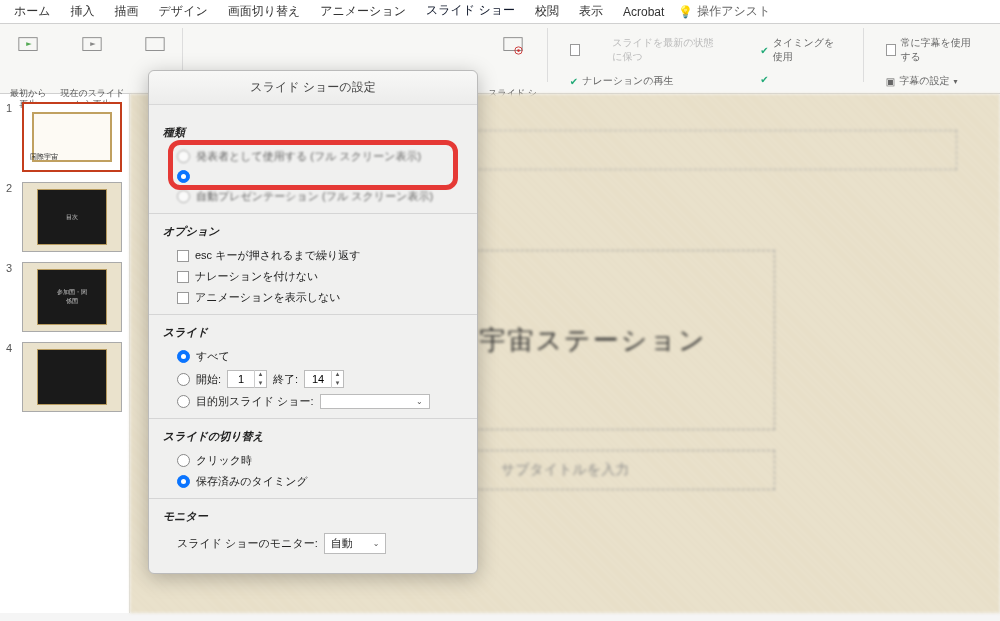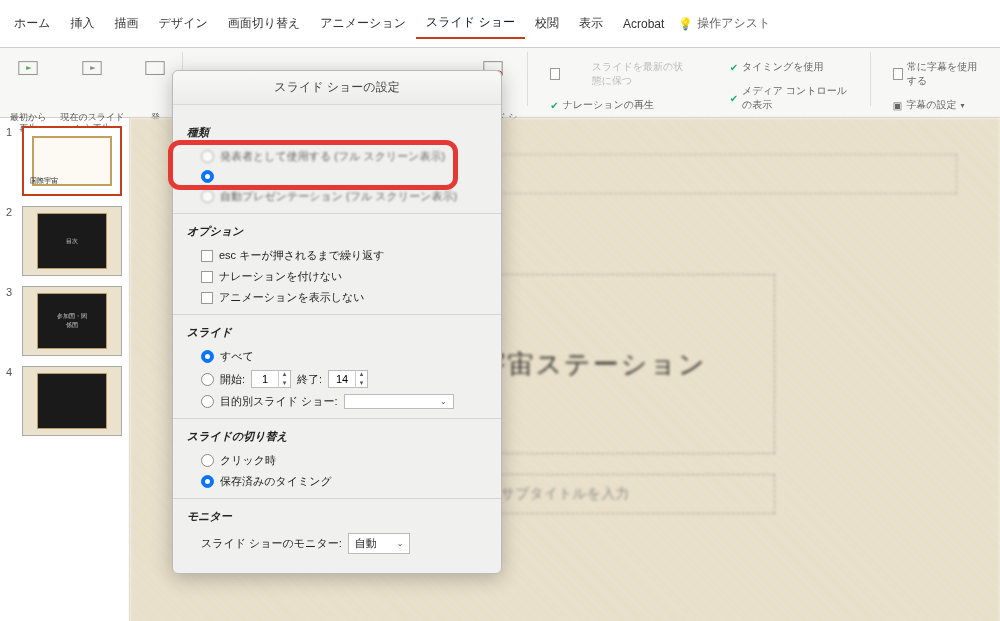--- a/index.html
+++ b/index.html
@@ -1,19 +1,19 @@
 <!DOCTYPE html>
 <html><head>
 <meta charset="utf-8">
 <style>
   * { box-sizing: border-box; margin: 0; padding: 0; font-family: "Hiragino Sans", "Meiryo", sans-serif; }
   body { width: 1000px; height: 621px; background: #f5f5f5; overflow: hidden; }
 
   
-  .tabs { display: flex; align-items: center; height: 48px; background: #fff; border-bottom: 1px solid #d0d0d0; padding: 0 4px; font-size: 12px; color: #333; }
+  .tabs { display: flex; align-items: center; height: 24px; background: #fff; border-bottom: 1px solid #d0d0d0; padding: 0 4px; font-size: 12px; color: #333; }
   .tabs .tab { padding: 6px 10px; cursor: pointer; }
   .tabs .tab.active { color: #0f172a; border-bottom: 2px solid #c43e1c; font-weight: 500; }
   .tabs .assist { display:flex; align-items:center; gap:4px; margin-left: 4px; color:#666; }
 
   
   .ribbon { display:flex; align-items:flex-start; height: 70px; background:#f7f7f5; border-bottom:1px solid #d0d0d0; font-size:10px; color:#555; padding:4px 6px; gap:6px; position:relative; }
   .ribbon-group { display:flex; flex-direction:column; align-items:center; justify-content:flex-start; padding:2px 4px; }
   .ribbon-icn { width:34px; height:30px; display:flex; align-items:center; justify-content:center; margin-bottom:2px; }
   .ribbon-label { font-size:9px; line-height:1.2; text-align:center; white-space:nowrap;margin-top:26px; }
   .ribbon-sep { width:1px; background:#ddd; height:54px; }
@@ -31,21 +31,21 @@
   .thumb.sel .innerlight { border:2px solid #c0a060; width:80px; height:50px; background:#fdfaf4; }
 
   .canvas { flex:1; background:#eae2cc; position:relative; display:flex;flex-direction:column; align-items:center; justify-content:flex-start; padding-top:30px; filter:blur(1.5px); }
   .canvas-bg { position:absolute; inset:0; background:repeating-linear-gradient(45deg,#ece4cf,#ece4cf 2px,#e5dcc4 2px,#e5dcc4 4px); }
   .title-box { position:relative; margin-top:80px; width:420px; height:180px; border:1px dashed #999; display:flex; align-items:center; justify-content:center; background:rgba(255,255,255,0); }
   .title-text { font-size:26px; color:#333; font-family:"Yu Mincho",serif; white-space:nowrap; letter-spacing:2px; }
   .subtitle-box { position:relative; margin-top:20px; width:420px; height:40px; border:1px dashed #999; display:flex; align-items:center; justify-content:center; }
   .subtitle-text { font-size:14px; color:#888; }
 
   
-  .dialog { position:absolute; left:172px; top:70px; width:330px; background:#f0f0ef; border:1px solid #bbb; border-radius:6px; box-shadow:0 4px 20px rgba(0,0,0,0.25); font-size:11px; color:#222; }
+  .dialog { position:absolute; left:148px; top:70px; width:330px; background:#f0f0ef; border:1px solid #bbb; border-radius:6px; box-shadow:0 4px 20px rgba(0,0,0,0.25); font-size:11px; color:#222; }
   .dlg-title { text-align:center; padding:8px 0; font-size:12px; color:#444; border-bottom:1px solid #d8d8d8; background:linear-gradient(#f8f8f7,#ececeb); border-radius:6px 6px 0 0;}
   .dlg-body { padding:10px 14px 16px 14px; }
   .sect-hdr { font-weight:700; font-size:11px; margin:10px 0 6px 0;font-style:italic; }
   .radio-row, .chk-row { display:flex; align-items:center; gap:6px; padding:3px 0 3px 14px; }
   .radio { width:13px; height:13px; border-radius:50%; border:1px solid #888; background:#fff; display:inline-flex; align-items:center; justify-content:center; }
   .radio.on { border-color:#0a74ff; background:#0a74ff; }
   .radio.on::after { content:""; width:5px; height:5px; border-radius:50%; background:#fff; }
   .chk { width:12px; height:12px; border:1px solid #999; background:#fff; }
   .spin { display:inline-flex; align-items:center; border:1px solid #bbb; background:#fff; height:18px; }
   .spin input { width:26px; border:none; font-size:11px; text-align:center; outline:none; }
@@ -131,21 +131,20 @@
       <span>ナレーションの再生</span>
     </div>
   </div>
   <div class="rib-right">
     <div class="rib-check">
       <span style="color:#2a7;">✔</span>
       <span>タイミングを使用</span>
     </div>
     <div class="rib-check">
       <span style="color:#2a7;">✔</span>
-      <span>メディア コントロールの表示</span>
     </div>
   </div>
   <div class="ribbon-sep"></div>
   <div class="rib-right">
     <div class="rib-check">
       <span class="chk"></span>
       <span>常に字幕を使用する</span>
     </div>
     <div class="rib-check">
       <span>▣</span>

